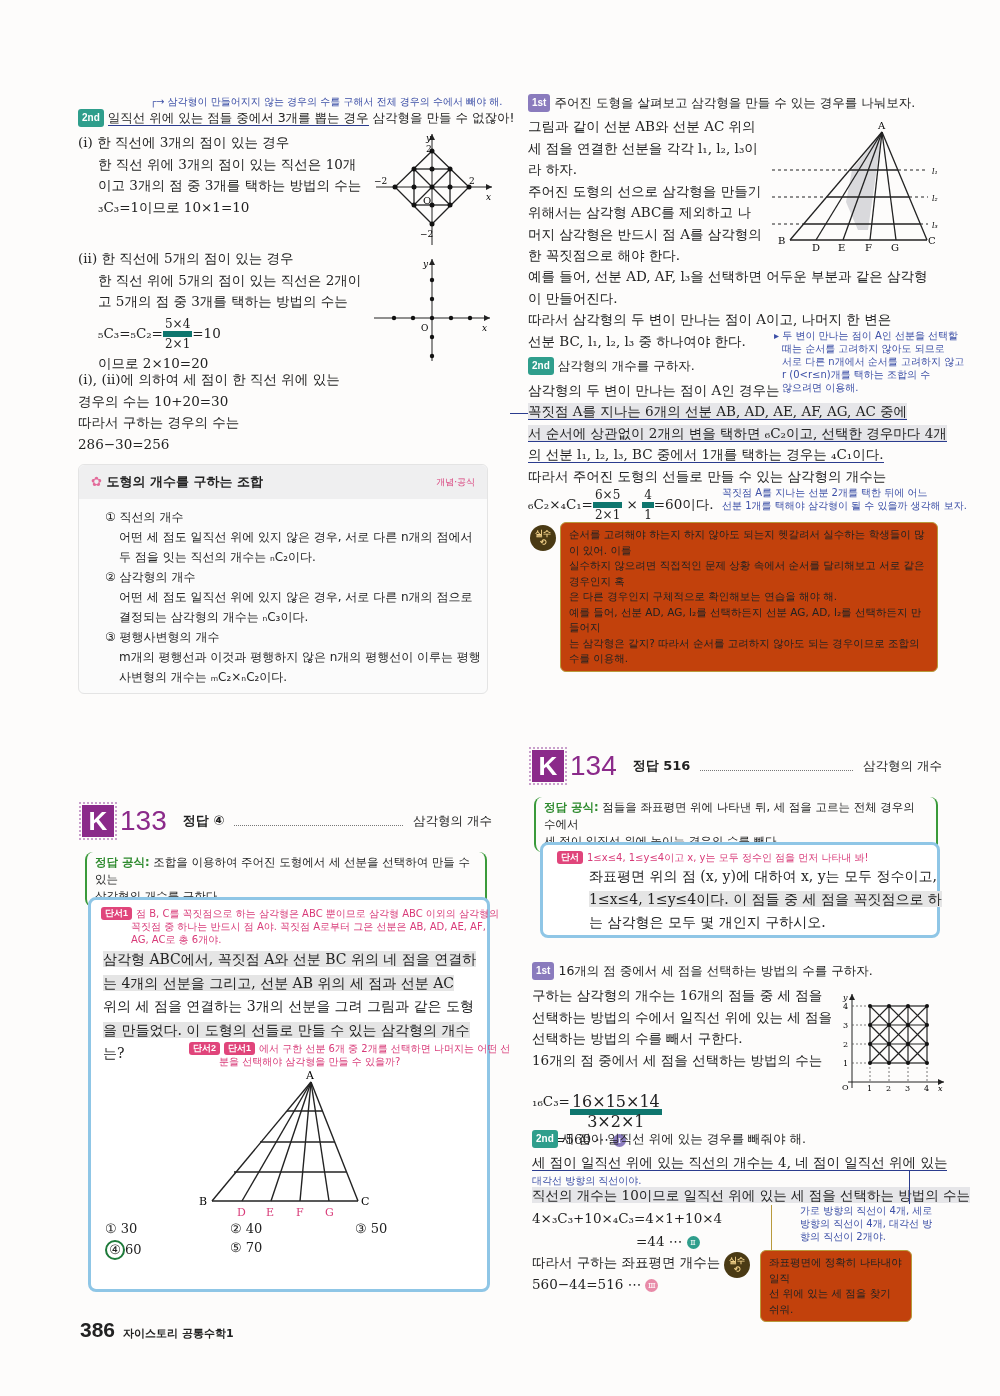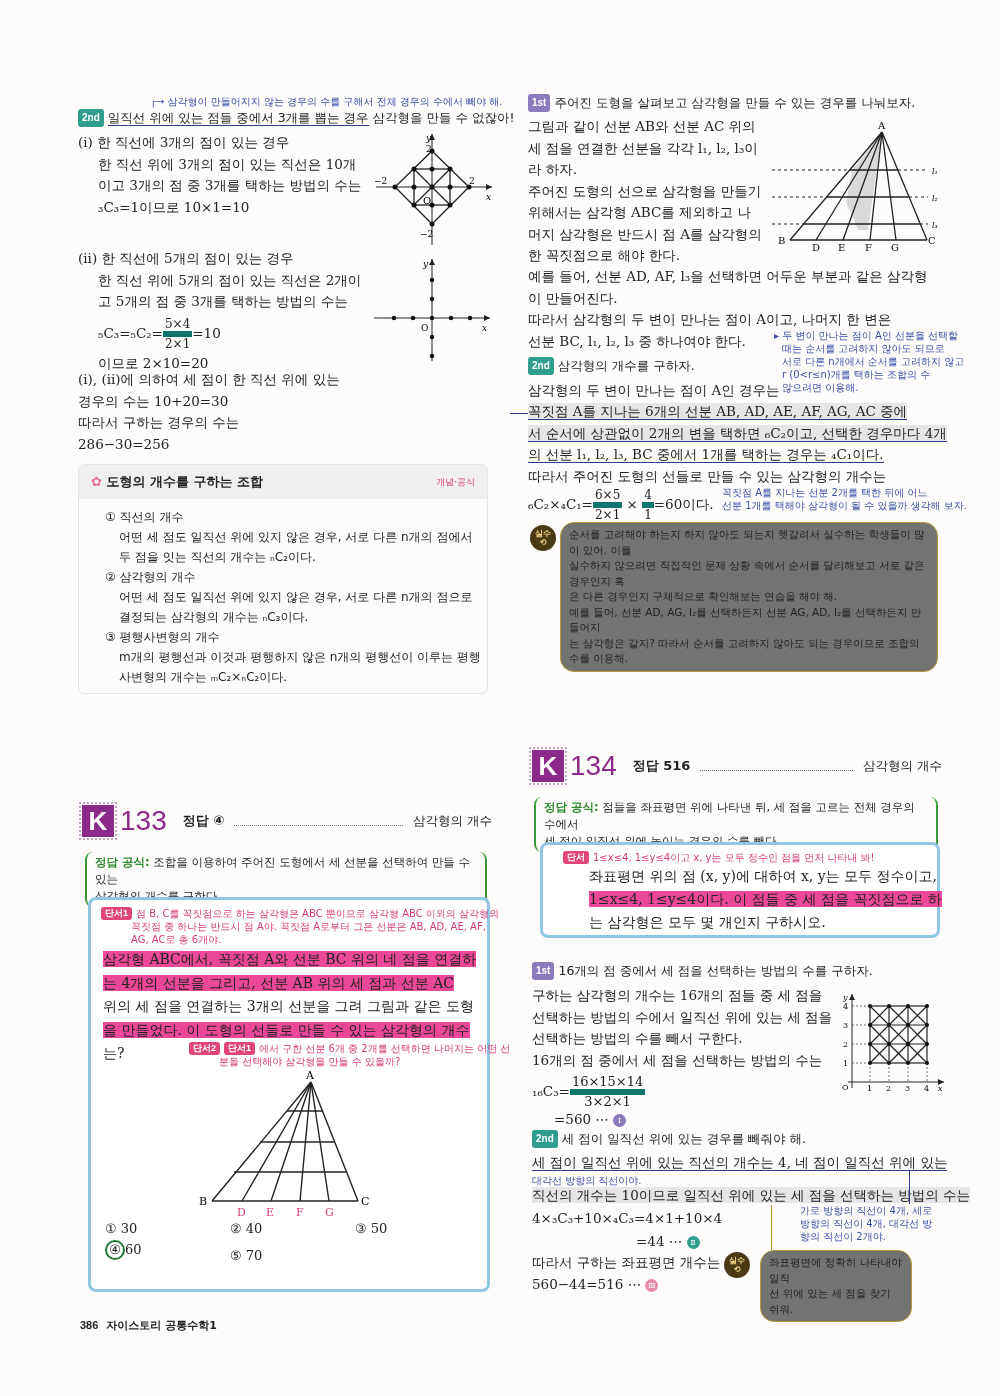--- a/index.html
+++ b/index.html
@@ -13,21 +13,21 @@
   .tag-1st { background: #8a7bbd; }
   .tag-2nd { background: #2f9e8c; }
   .tag-hint { background: #e0457b; font-size: 9px; }
 
   .step { font-size: 12.5px; line-height: 18px; color: #222; }
   .body-text { font-size: 13.5px; line-height: 21.5px; color: #222; }
   .note-blue { color: #3b4ea6; font-size: 10px; line-height: 13px; }
   .note-pink { color: #d83a78; font-size: 10px; line-height: 13px; }
   .ul-blue { border-bottom: 1.5px solid #2b3c8e; }
   .hl-gray { background: #e6e6e9; }
-  .hl-pink { background: #ec4899; }
+  .hl-pink { background: #e5e5e5; }
 
   
   .concept { left: 78px; top: 464px; width: 410px; height: 230px; border: 1px solid #e4e4e4; border-radius: 6px; background: #fbfbfb; }
   .concept-head { height: 34px; background: #efeff0; border-radius: 6px 6px 0 0; display: flex; align-items: center; padding: 0 12px; justify-content: space-between; }
   .concept-title { font-size: 13px; font-weight: bold; color: #222; }
   .concept-cat { font-size: 9px; color: #d83a78; }
   .concept-body { padding: 8px 0 0 26px; font-size: 12px; line-height: 20px; }
   .concept-body .indent { padding-left: 14px; }
 
   
@@ -35,27 +35,27 @@
   .k-num { font-size: 28px; color: #8b2a8a; font-family: "Liberation Sans", sans-serif; }
   .answer-label { font-size: 13px; font-weight: bold; }
   .dots { border-bottom: 1.5px dotted #777; }
   .topic { font-size: 12.5px; }
 
   .formula-box { border-left: 2px solid #3a9a3a; border-right: 2px solid #3a9a3a; border-radius: 8px; padding: 2px 8px; font-size: 11.5px; line-height: 17px; }
   .formula-key { color: #2f8b2f; font-weight: bold; }
 
   .problem-box { border: 3px solid #8fc6e6; border-radius: 8px; background: #fff; }
 
-  .mistake-box { border: 1.5px solid #b89a3c; border-radius: 14px; background: #737373; font-size: 10.5px; line-height: 15.5px; padding: 4px 8px; }
+  .mistake-box { border: 1.5px solid #b89a3c; border-radius: 6px; background: #c2410c; font-size: 10.5px; line-height: 15.5px; padding: 4px 8px; }
   .mistake-icon { width: 26px; height: 26px; border-radius: 50%; background: #4a3a14; color: #f3d28a; font-size: 8px; font-weight: bold; display: flex; flex-direction: column; align-items: center; justify-content: center; line-height: 9px; }
 
   .choice { font-size: 13px; }
   .mark-circle { display: inline-block; border: 2px solid #1e7a3a; border-radius: 50%; width: 20px; height: 20px; text-align: center; line-height: 16px; }
   .roman { display: inline-block; width: 13px; height: 13px; border-radius: 50%; color: #fff; font-size: 8px; text-align: center; line-height: 13px; vertical-align: 1px; }
-  .page-num { font-size: 11px; font-weight: bold; font-family: "Liberation Sans", sans-serif; }
+  .page-num { font-size: 21px; font-weight: bold; font-family: "Liberation Sans", sans-serif; }
   .book-title { font-size: 11px; font-weight: bold; }
   .frac { display: inline-block; text-align: center; vertical-align: middle; line-height: 14px; }
   .frac .n { display: block; border-bottom: 6px solid #0f766e; padding: 0 2px; }
   .frac .d { display: block; padding: 0 2px; }
   svg text { font-family: "DejaVu Serif", serif; }
 </style>
 </head>
 <body>
 
 <div class="abs note-blue line" style="left:150px;top:95px;font-size:10px;">
@@ -321,59 +321,59 @@
   </svg>
 
   <div class="serif choice" style="position:absolute;left:14px;top:321px;width:380px;">
     <div style="display:flex;">
       <div style="width:125px;"><span>①</span> <span>30</span></div>
       <div style="width:125px;"><span>②</span> <span>40</span></div>
       <div style="width:125px;"><span>③</span> <span>50</span></div>
     </div>
     <div style="display:flex;margin-top:4px;">
       <div style="width:125px;"><span class="mark-circle">④</span><span>60</span></div>
-      <div style="width:125px;margin-top:8px;"><span>⑤</span> <span>70</span></div>
+      <div style="width:125px;"><span>⑤</span> <span>70</span></div>
     </div>
   </div>
 </div>
 
 <div class="abs" style="left:532px;top:750px;display:flex;align-items:center;gap:6px;width:410px;">
   <div class="k-badge">K</div>
   <div class="k-num">134</div>
   <div class="answer-label" style="margin-left:10px;">정답 516</div>
   <div class="dots" style="flex:1;height:10px;margin:0 4px;"></div>
   <div class="topic">삼각형의 개수</div>
 </div>
 
 <div class="abs formula-box" style="left:534px;top:797px;width:404px;">
   <div><span class="formula-key">정답 공식:</span><span> 점들을 좌표평면 위에 나타낸 뒤, 세 점을 고르는 전체 경우의 수에서</span></div>
   <div>세 점이 일직선 위에 놓이는 경우의 수를 뺀다.</div>
 </div>
 
 <div class="abs problem-box" style="left:540px;top:842px;width:400px;height:96px;">
-  <div class="note-pink line" style="position:absolute;left:20px;top:6px;">
+  <div class="note-pink line" style="position:absolute;left:14px;top:6px;">
     <span class="tag tag-hint">단서</span><span>1≤x≤4, 1≤y≤4이고 x, y는 모두 정수인 점을 먼저 나타내 봐!</span>
   </div>
   <div class="serif" style="position:absolute;left:12px;top:20px;width:385px;font-size:14px;line-height:23px;margin-left:34px;">
     <div class="line"><span>좌표평면 위의 점 (x, y)에 대하여 x, y는 모두 정수이고,</span></div>
     <div class="line"><span class="hl-pink">1≤x≤4, 1≤y≤4이다. 이 점들 중 세 점을 꼭짓점으로 하</span></div>
     <div class="line">는 삼각형은 모두 몇 개인지 구하시오.</div>
   </div>
 </div>
 
 <div class="abs step line" style="left:532px;top:962px;">
   <span class="tag tag-1st">1st</span><span>16개의 점 중에서 세 점을 선택하는 방법의 수를 구하자.</span>
 </div>
 
 <div class="abs body-text serif" style="left:532px;top:985px;width:300px;">
   <div class="line">구하는 삼각형의 개수는 16개의 점들 중 세 점을</div>
   <div class="line">선택하는 방법의 수에서 일직선 위에 있는 세 점을</div>
   <div class="line">선택하는 방법의 수를 빼서 구한다.</div>
   <div class="line">16개의 점 중에서 세 점을 선택하는 방법의 수는</div>
-  <div class="line" style="margin-top:4px;"><span>₁₆C₃=</span><span class="frac" style="font-size:13px;"><span class="n">16×15×14</span><span class="d">3×2×1</span></span></div>
+  <div class="line" style="margin-top:4px;"><span>₁₆C₃=</span><span class="frac" style="font-size:16px;margin-top:20px;"><span class="n">16×15×14</span><span class="d">3×2×1</span></span></div>
   <div class="line" style="padding-left:22px;"><span>=560 ⋯</span> <span class="roman" style="background:#8a7bbd;">Ⅰ</span></div>
 </div>
 
 <svg class="abs" style="left:840px;top:990px;" width="110" height="102">
   <line x1="8" y1="92" x2="104" y2="92" stroke="#222" stroke-width="1"></line>
   <polygon points="104,92 98,89 98,95" fill="#222"></polygon>
   <line x1="12" y1="98" x2="12" y2="4" stroke="#222" stroke-width="1"></line>
   <polygon points="12,4 9,10 15,10" fill="#222"></polygon>
   <g stroke="#555" stroke-width="0.8" stroke-dasharray="2,2">
     <line x1="12" y1="16" x2="30" y2="16"></line>

